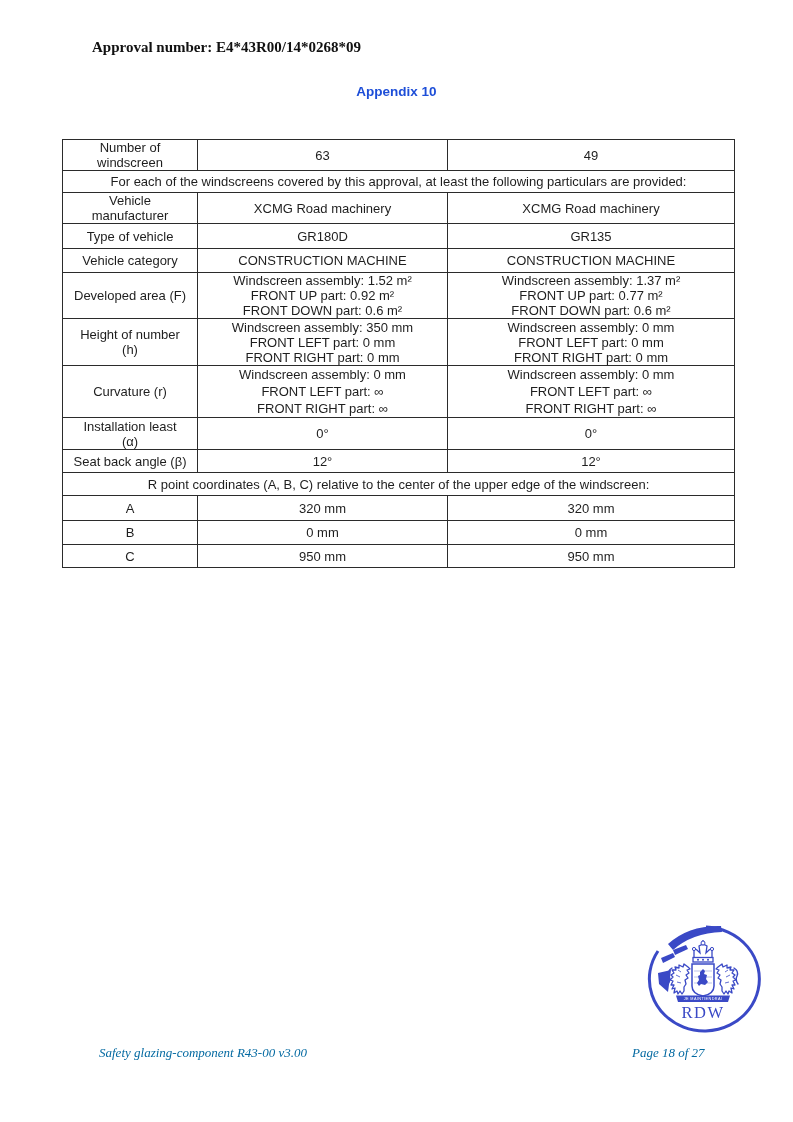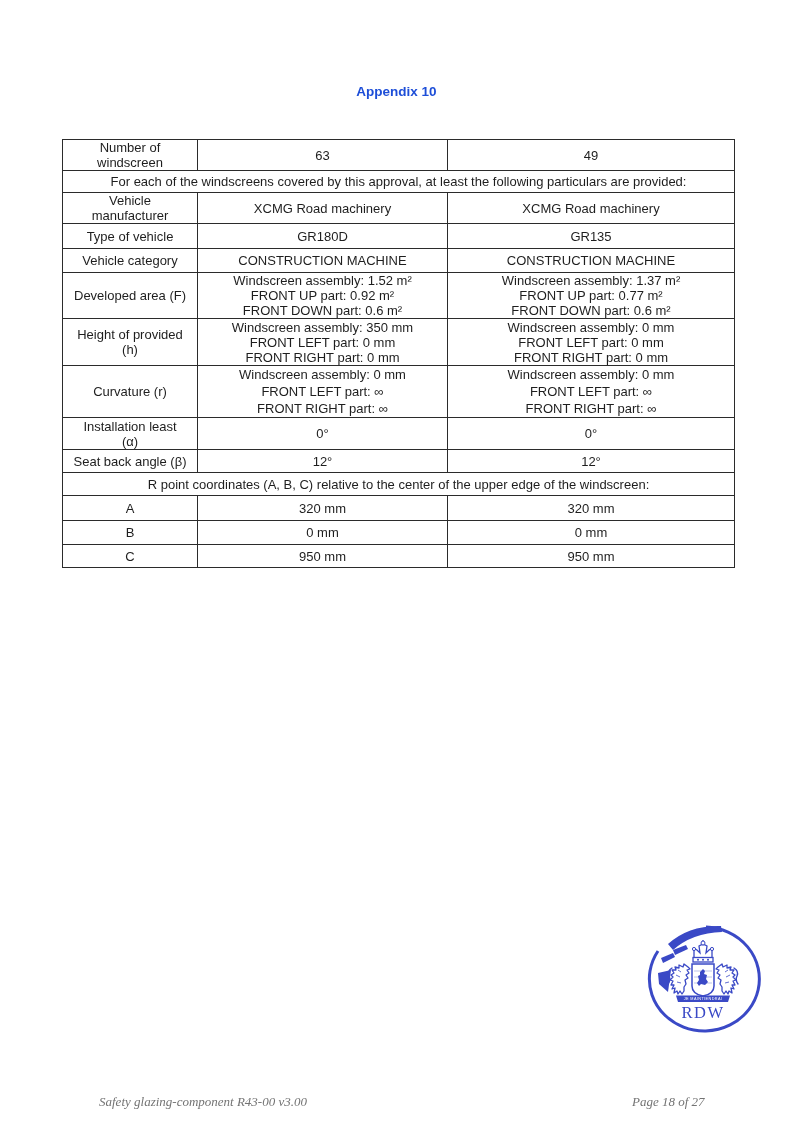--- a/index.html
+++ b/index.html
@@ -31,31 +31,32 @@
   }
   td.note-left { text-align:left; padding-left:5px; }
   tr.h30{height:30px} tr.h22{height:22px} tr.h31{height:26px} tr.h25{height:25px}
   tr.h24{height:24px} tr.h46{height:46px} tr.h47{height:47px} tr.h51{height:51px}
   tr.h32{height:32px} tr.h23{height:23px}
   tr.lh17 td { line-height:17px; }
 
   .stamp { position:absolute; left:644px; top:924px; width:118px; height:112px; }
 
   .footer-left, .footer-right {
-    position:absolute; top:1094px;
-    font-family:"Liberation Serif", serif; font-style:italic; font-size:13px; color:#737373;
+    position:absolute; top:1045px;
+    font-family:"Liberation Serif", serif; font-style:italic; font-size:13px; color:#0369a1;
   }
   .footer-left { left:99px; }
   .footer-right { left:632px; }
 </style>
 </head>
 <body>
 
 <div class="page">
 
+  <div class="approval-line">Approval number: E4*43R00/14*0268*09</div>
 
   <div class="center-title appendix-title">Appendix 10</div>
 
 
   <table class="ws">
     <colgroup>
         <col style="width:135px">
         <col style="width:250px">
         <col style="width:287px">
       </colgroup>
@@ -88,21 +89,21 @@
     <tr class="h46">
       <td>Developed area (F)</td>
       <td>Windscreen assembly: 1.52 m²
 FRONT UP part: 0.92 m²
 FRONT DOWN part: 0.6 m²</td>
       <td>Windscreen assembly: 1.37 m²
 FRONT UP part: 0.77 m²
 FRONT DOWN part: 0.6 m²</td>
     </tr>
     <tr class="h47">
-      <td>Height of provided
+      <td>Height of number
 (h)</td>
       <td>Windscreen assembly: 350 mm
 FRONT LEFT part: 0 mm
 FRONT RIGHT part: 0 mm</td>
       <td>Windscreen assembly: 0 mm
 FRONT LEFT part: 0 mm
 FRONT RIGHT part: 0 mm</td>
     </tr>
     <tr class="h51 lh17">
       <td>Curvature (r)</td>

